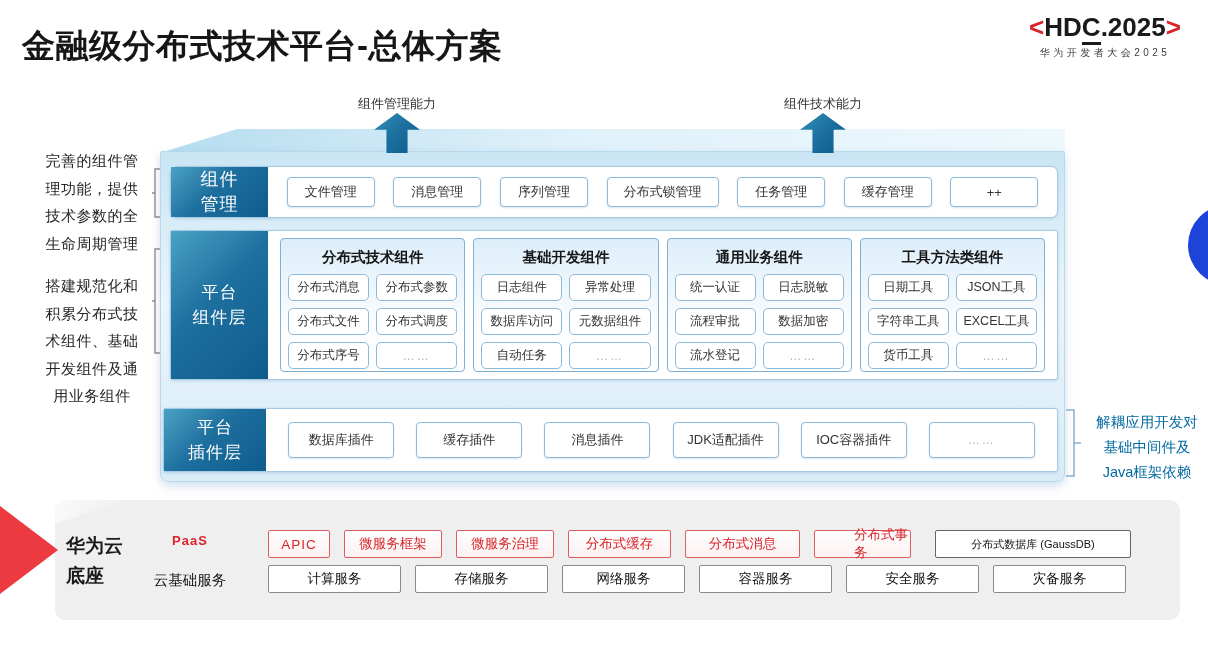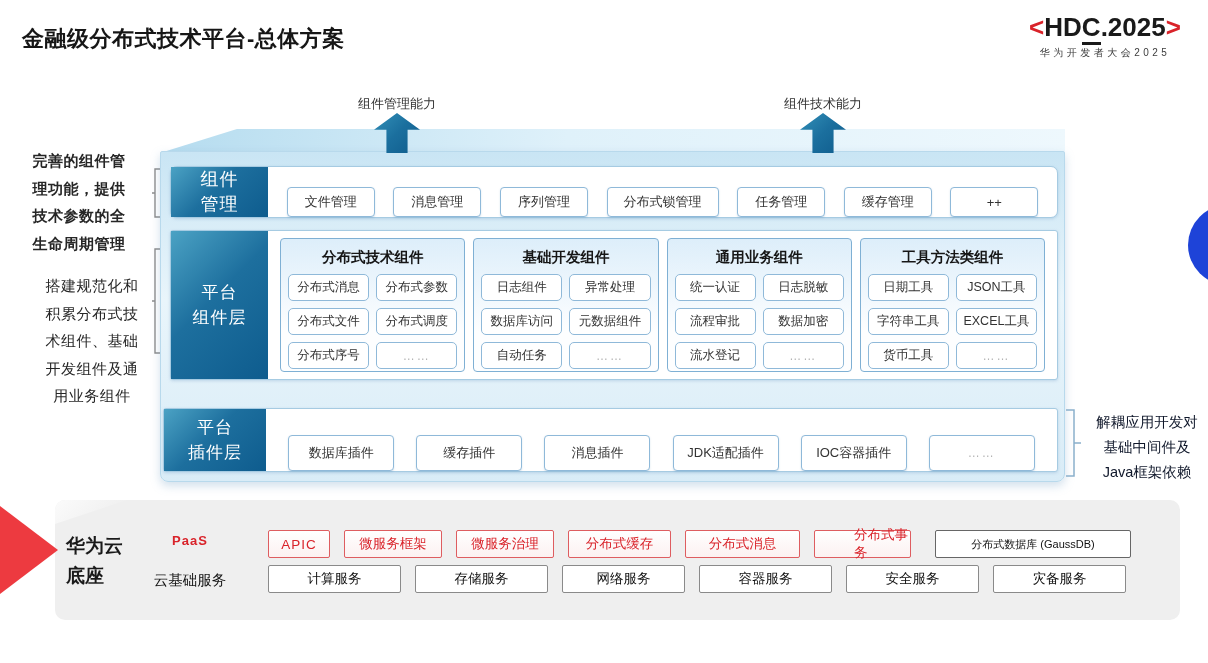--- a/index.html
+++ b/index.html
@@ -1,19 +1,19 @@
 <!DOCTYPE html>
 <html><head>
 <meta charset="utf-8">
 <style>
   * { margin:0; padding:0; box-sizing:border-box; }
   body { font-family:"Liberation Sans","DejaVu Sans",sans-serif; background:#fff; }
   .page { position:relative; width:1208px; height:663px; background:#fff; overflow:hidden; }
 
-  .title { position:absolute; left:22px; top:24px; font-size:22px; font-weight:bold; color:#161616; letter-spacing:0.5px; }
+  .title { position:absolute; left:22px; top:24px; font-size:33px; font-weight:bold; color:#161616; letter-spacing:0.5px; }
 
   
   .logo { position:absolute; left:1004px; top:12px; width:202px; text-align:center; }
   .logo-main { font-size:26px; font-weight:bold; color:#1a1a1a; white-space:nowrap; }
   .logo-bracket { color:#d9232a; font-weight:bold; }
   .hdc-c { border-bottom:3px solid #1a1a1a; }
   .logo-sub { margin-top:3px; font-size:10px; letter-spacing:3.5px; color:#3c3c3c; white-space:nowrap; }
 
   
   .cap-label { position:absolute; width:100px; text-align:center; font-size:13px; color:#333; }
@@ -28,42 +28,42 @@
   .platform { position:absolute; left:160px; top:151px; width:905px; height:331px;
     background:linear-gradient(180deg,#c9e5f4 0%,#e9f5fb 45%,#d9ecf7 100%);
     border:1px solid #b8d9ec; border-radius:2px 2px 8px 8px;
     box-shadow:0 4px 10px rgba(125,165,200,.35); }
 
   .row { position:absolute; display:flex; background:#fff; border:1px solid #a6cbe2; border-radius:3px;
     box-shadow:0 1px 3px rgba(120,160,200,.35); }
   .row-label { background:linear-gradient(135deg,#4ba2c4 0%,#1d6f9e 45%,#0e5c8e 100%);
     color:#fff; display:flex; flex-direction:column; align-items:center; justify-content:center;
     font-size:17px; line-height:25px; letter-spacing:1px; flex-shrink:0; }
-  .row-content { flex:1; display:flex; align-items:flex-end; justify-content:space-evenly; }
+  .row-content { flex:1; display:flex; align-items:center; justify-content:space-evenly; }
 
   .sbox { background:#fff; border:1px solid #8fb9d9; border-radius:4px; font-size:13px; color:#333;
     display:flex; align-items:center; justify-content:center; height:30px;
     box-shadow:0 1px 2px rgba(100,150,190,.25); }
   .w88 { width:88px; } .w112 { width:112px; } .w106 { width:106px; height:36px; }
 
   
   .row2-content { flex:1; display:flex; gap:8px; padding:7px 12px; }
   .col { flex:1; border:1px solid #7fb0d4; border-radius:4px;
     background:linear-gradient(180deg,#ddeefa 0%,#fdfeff 70%); padding:5px 7px;
     display:flex; flex-direction:column; }
   .col-title { text-align:center; font-weight:bold; font-size:14.5px; color:#161616; padding:4px 0 7px; }
   .col-grid { display:grid; grid-template-columns:1fr 1fr; gap:7px; flex:1; }
   .cell { background:#fff; border:1px solid #8fb9d9; border-radius:5px; font-size:12.5px; color:#333;
     display:flex; align-items:center; justify-content:center; height:27px; }
   .dots { color:#b3b3b3; letter-spacing:2px; font-size:12px; }
 
   
   .note { position:absolute; text-align:center; font-size:15px; color:#262626; line-height:27.5px; letter-spacing:0.5px; }
   .rnote { position:absolute; left:1086px; top:410px; width:122px; text-align:center;
-    font-size:14.5px; color:#0f172a; line-height:25px; }
+    font-size:14.5px; color:#0369a1; line-height:25px; }
   .bracket { position:absolute; }
 
   
   .foundation { position:absolute; left:55px; top:500px; width:1125px; height:120px;
     background:#efefef; border-radius:10px; }
   .foundation::before { content:""; position:absolute; left:0; top:0; width:72px; height:24px;
     background:linear-gradient(135deg,#fbfbfb,#efefef 80%); clip-path:polygon(0 0,100% 0,0 100%);
     border-radius:10px 0 0 0; }
   .red-arrow { position:absolute; left:0; top:498px; z-index:2; }
   .fnd-label { position:absolute; left:66px; top:531px; width:92px; 
@@ -98,21 +98,21 @@
       <span class="logo-bracket">&lt;</span><span>HD</span><span class="hdc-c">C</span><span>.2025</span><span class="logo-bracket">&gt;</span>
     </div>
     <div class="logo-sub">华为开发者大会2025</div>
   </div>
 
   <div class="cap-label" style="left:347px;top:95px;">组件管理能力</div>
   <div class="cap-label" style="left:773px;top:95px;">组件技术能力</div>
   <div class="block-arrow" style="left:374px;top:113px;"></div>
   <div class="block-arrow" style="left:800px;top:113px;"></div>
 
-  <div class="note" style="left:18px;top:147px;width:122px;font-weight:bold;">
+  <div class="note" style="left:31px;top:147px;width:122px;">
     <div>完善的组件管</div>
     <div>理功能，提供</div>
     <div>技术参数的全</div>
     <div>生命周期管理</div>
   </div>
   <div class="note" style="left:31px;top:272px;width:122px;">
     <div>搭建规范化和</div>
     <div>积累分布式技</div>
     <div>术组件、基础</div>
     <div>开发组件及通</div>

